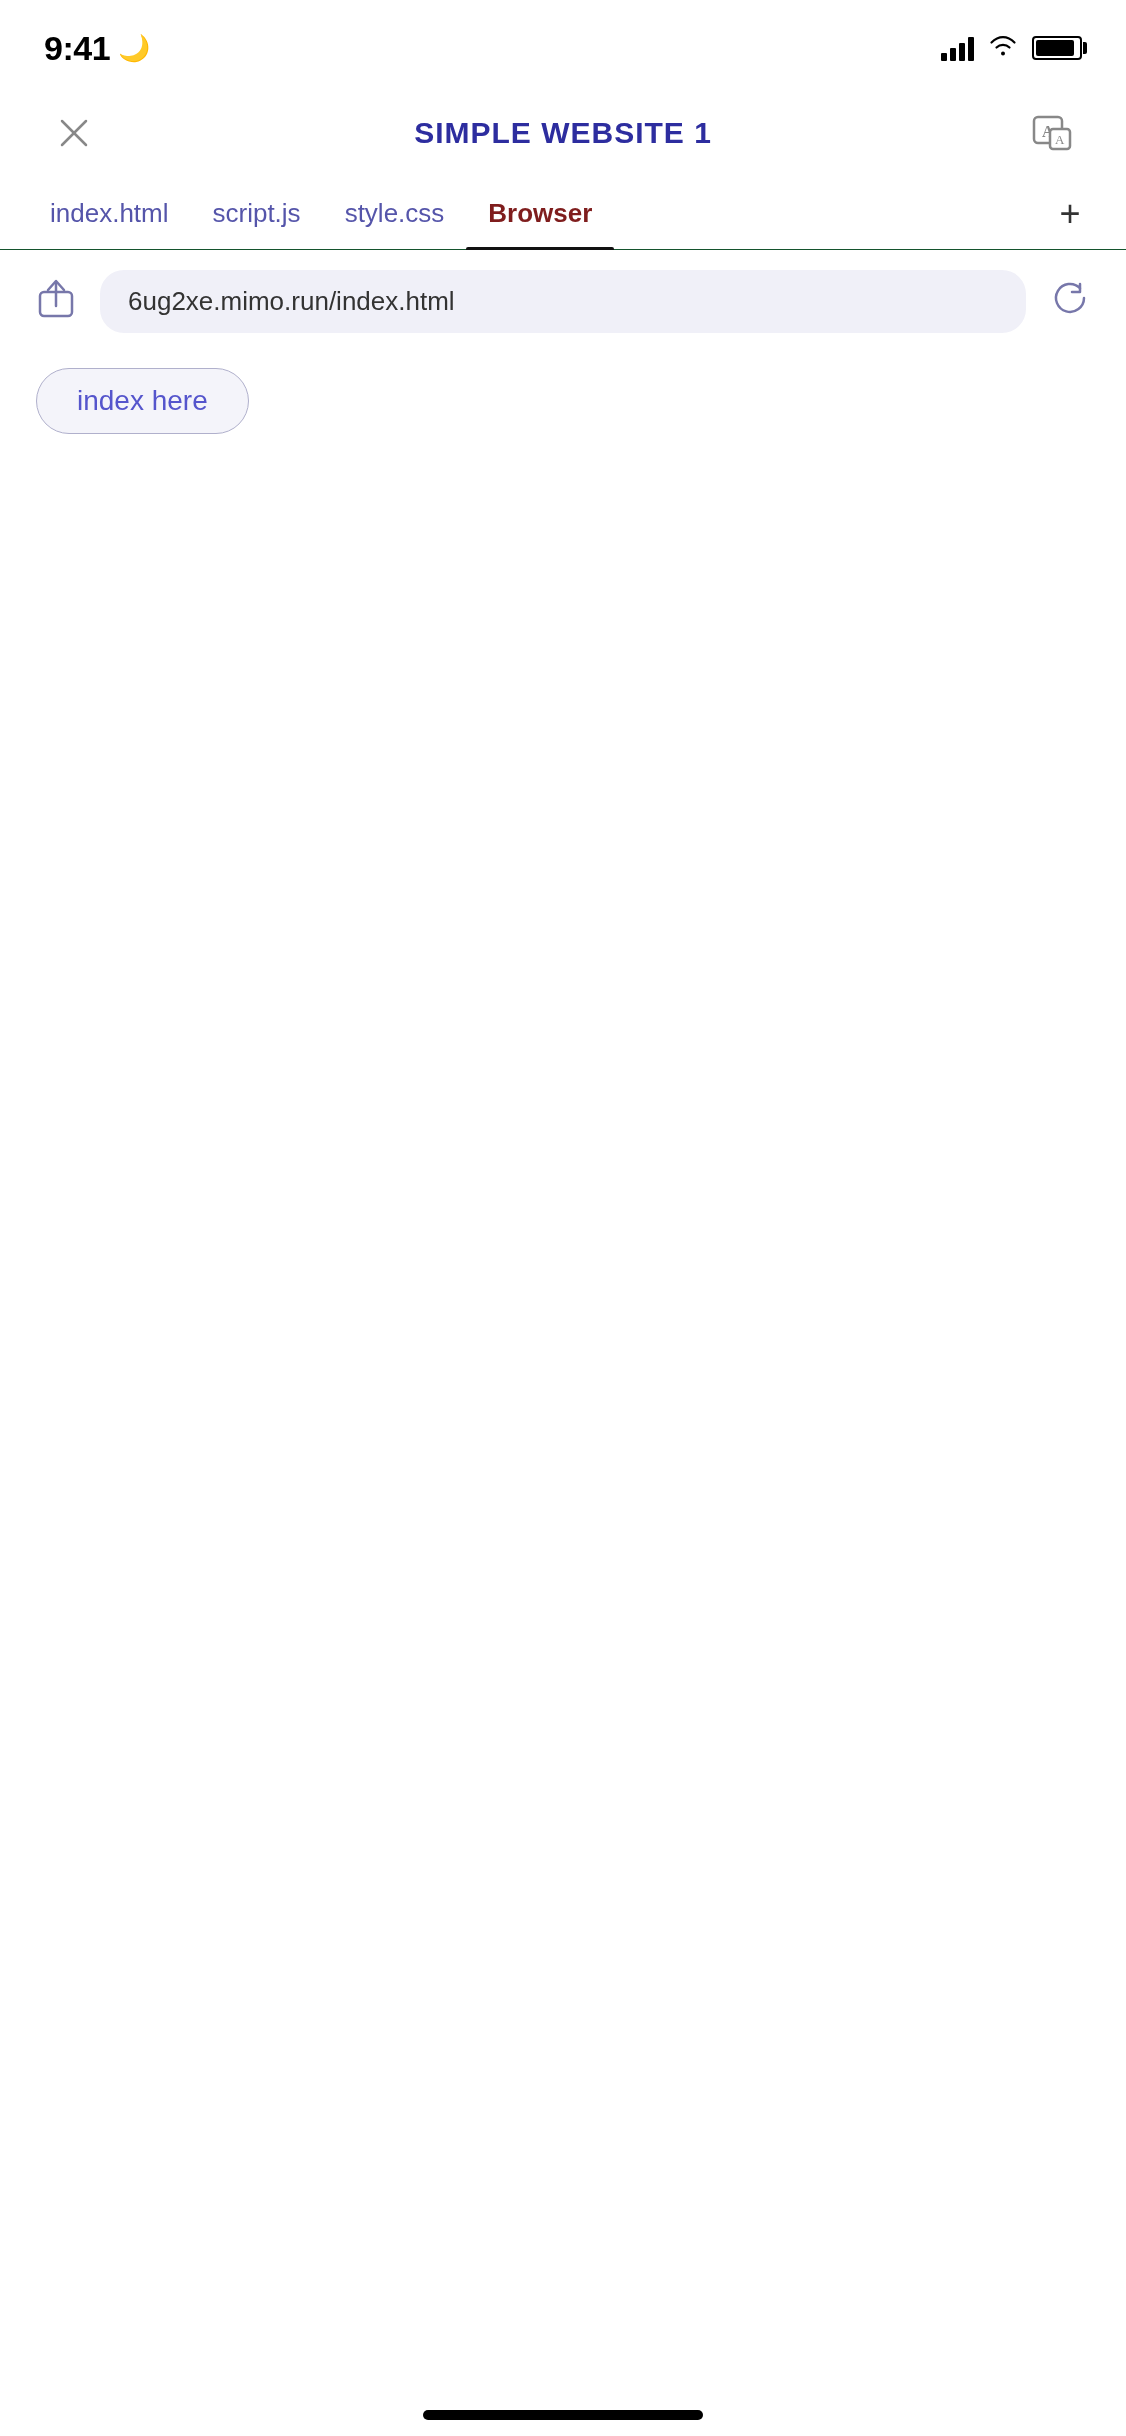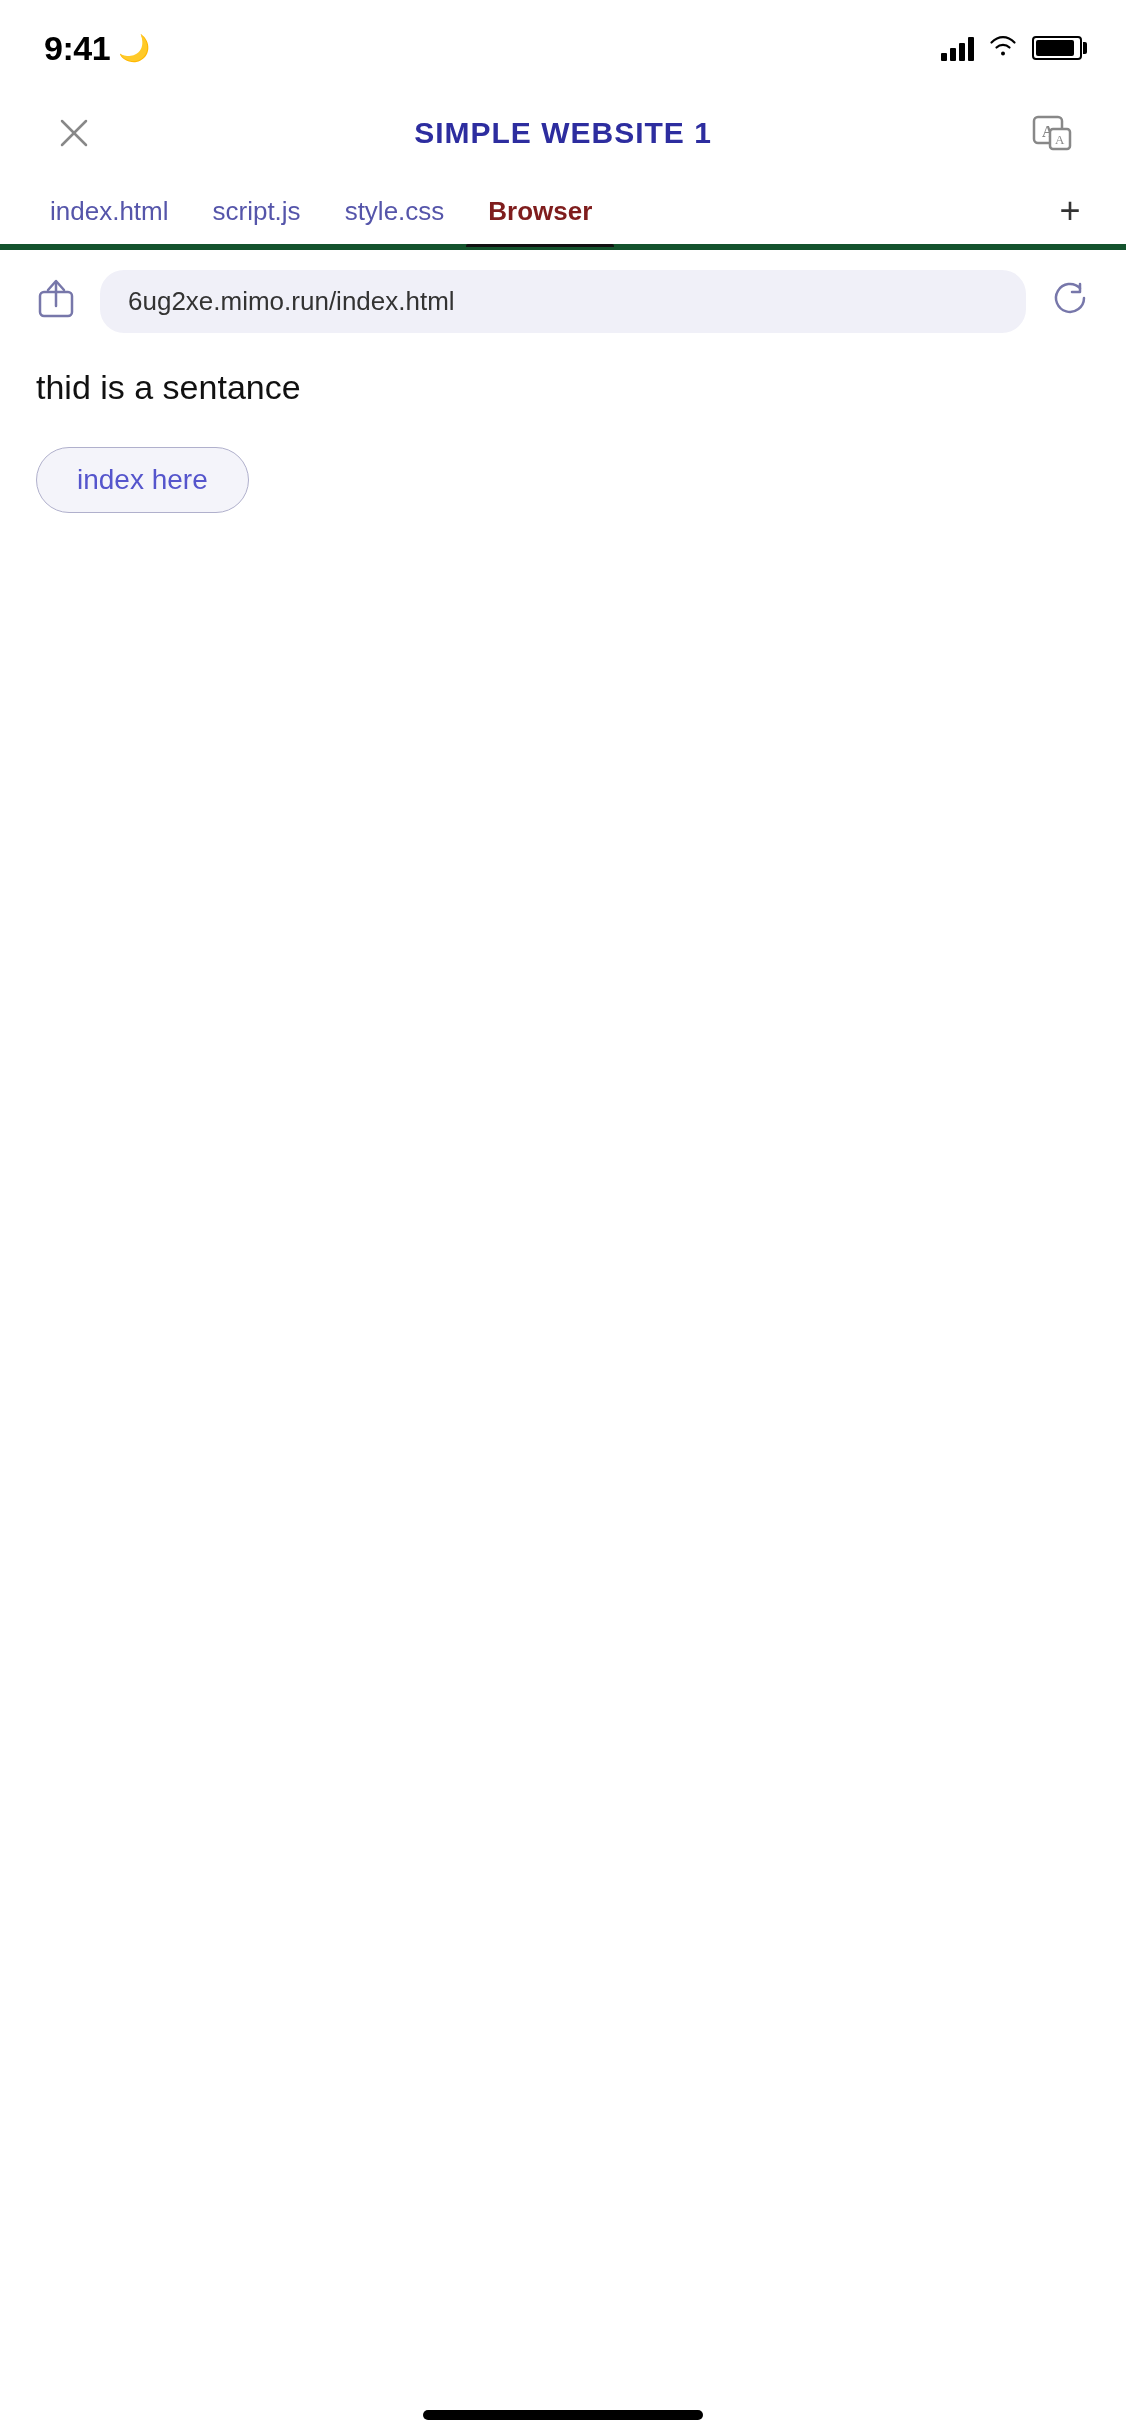--- a/index.html
+++ b/index.html
@@ -121,21 +121,21 @@
       align-items: center;
       justify-content: center;
       cursor: pointer;
     }
 
     
     .tabs-bar {
       display: flex;
       align-items: center;
       padding: 0 28px;
-      border-bottom: 6px solid #14532d;
+      border-bottom: 1px solid #14532d;
       height: 72px;
       gap: 0;
     }
 
     .tab-item {
       padding: 0 22px;
       height: 72px;
       display: flex;
       align-items: center;
       cursor: pointer;
@@ -333,17 +333,16 @@
   </div>
   <div class="reload-btn">
     <svg width="40" height="40" viewBox="0 0 40 40" fill="none">
       <path d="M34 20a14 14 0 1 1-4-9.9" stroke="#7777aa" stroke-width="2.5" stroke-linecap="round" fill="none"></path>
       <polyline points="30,6 30,14 22,14" stroke="#7777aa" stroke-width="2.5" stroke-linecap="round" stroke-linejoin="round" fill="none"></polyline>
     </svg>
   </div>
 </div>
 
 <div class="browser-content">
-  <p class="page-sentence">thid is a sentance</p>
   <button class="click-here-btn">index here</button>
 </div>
 
 <div class="home-indicator"></div>
 
 </body></html>

